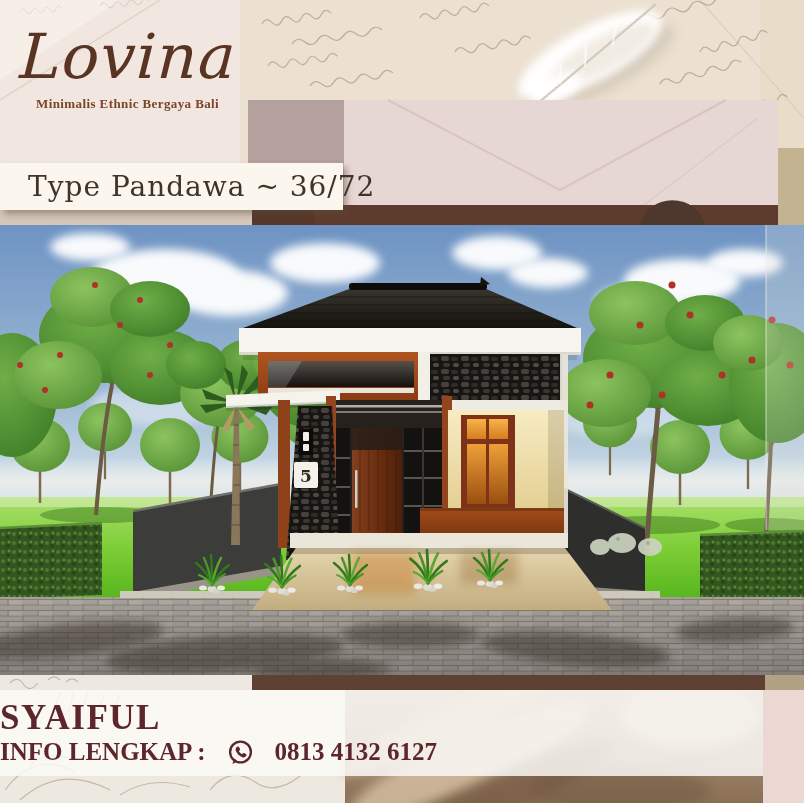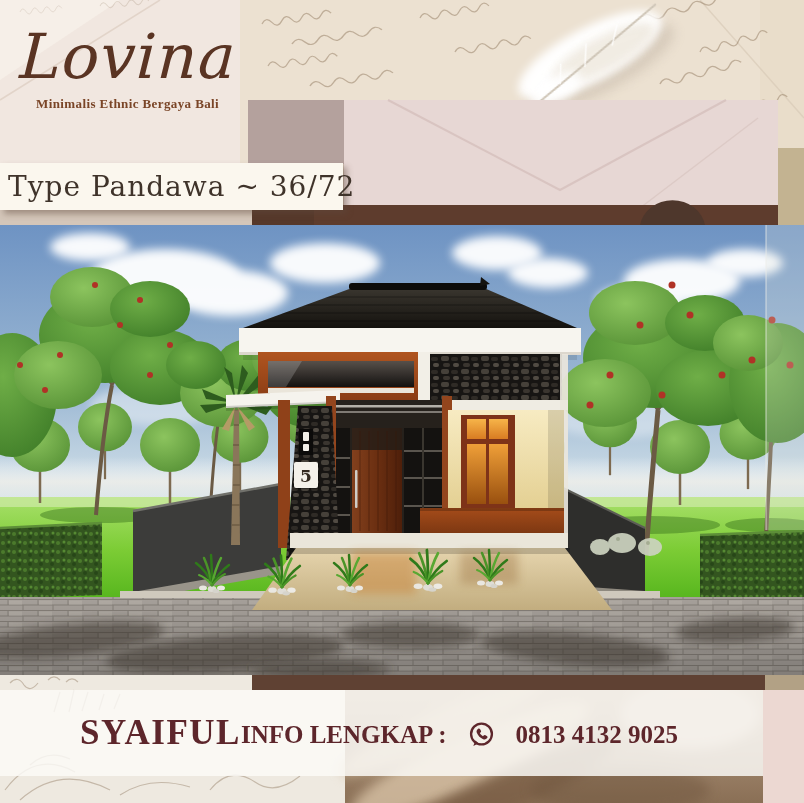--- a/index.html
+++ b/index.html
@@ -11,27 +11,27 @@
   .render-svg{top:225px;}
   
   .logo{position:absolute;left:20px;top:26px;width:250px;z-index:5;}
   .logo-text{font-family:"DejaVu Serif",serif;font-style:italic;font-size:62px;line-height:1;
              color:var(--brand_brown,#5a3423);letter-spacing:1px;transform:skewX(-3deg);}
   .logo-tagline{font-family:"Liberation Serif",serif;font-weight:700;font-size:13px;
                 color:var(--tagline_brown,#7a4527);letter-spacing:.4px;margin:8px 0 0 16px;}
   
   .banner{position:absolute;left:0;top:163px;width:343px;height:47px;z-index:6;
           background:var(--banner_bg,#fbf7ee);box-shadow:4px 4px 6px rgba(96,74,60,.45);
-          display:flex;align-items:center;padding-left:8px;box-sizing:border-box;}
+          display:flex;align-items:center;padding-left:28px;box-sizing:border-box;}
   .banner-text{font-family:"DejaVu Serif",serif;font-size:28px;color:var(--banner_text,#3f332a);
                letter-spacing:1px;white-space:nowrap;}
   
   .footer-band{position:absolute;left:0;top:690px;width:763px;height:86px;z-index:6;
                background:var(--footer_band,rgba(252,250,247,0.84));
-               display:flex;flex-direction:row;align-items:center;justify-content:center;
+               display:flex;flex-direction:column;align-items:flex-start;justify-content:center;
                padding-right:5px;box-sizing:border-box;}
   .agent-name{font-weight:700;font-size:35px;line-height:1.02;color:var(--maroon,#5d262b);
               letter-spacing:1.5px;}
   .info-row{display:flex;align-items:center;gap:21px;margin-top:3px;}
   .info-label,.phone-number{font-weight:700;font-size:25px;color:var(--maroon,#5d262b);white-space:nowrap;}
   .wa-icon{width:27px;height:27px;flex:0 0 auto;}
 </style>
 </head>
 <body>
 
@@ -506,17 +506,17 @@
 
   <div class="footer-band">
     <div class="agent-name">SYAIFUL</div>
     <div class="info-row">
       <span class="info-label">INFO LENGKAP :</span>
       <svg class="wa-icon" viewBox="0 0 28 28">
         <circle cx="14" cy="13.5" r="10.8" fill="none" stroke="#5d262b" stroke-width="2.4"></circle>
         <path d="M5.5,26 L7.6,20.2 L10.8,23.4 Z" fill="#5d262b"></path>
         <path d="M10.3,8.2 c0.9,-0.7 1.8,-0.5 2.3,0.4 l0.8,1.4 c0.35,0.65 0.15,1.3 -0.4,1.85 l-0.75,0.65 c0.65,1.45 1.85,2.6 3.3,3.3 l0.65,-0.75 c0.55,-0.55 1.2,-0.75 1.85,-0.4 l1.4,0.8 c0.9,0.5 1.1,1.4 0.4,2.3 c-1,1.3 -2.5,1.75 -4.05,1.1 c-3.05,-1.2 -5.45,-3.6 -6.65,-6.65 C8.55,10.7 9.0,9.2 10.3,8.2 Z" fill="#5d262b"></path>
       </svg>
-      <span class="phone-number">0813 4132 9025</span>
+      <span class="phone-number">0813 4132 6127</span>
     </div>
   </div>
 
 </div>
 
 </body></html>

